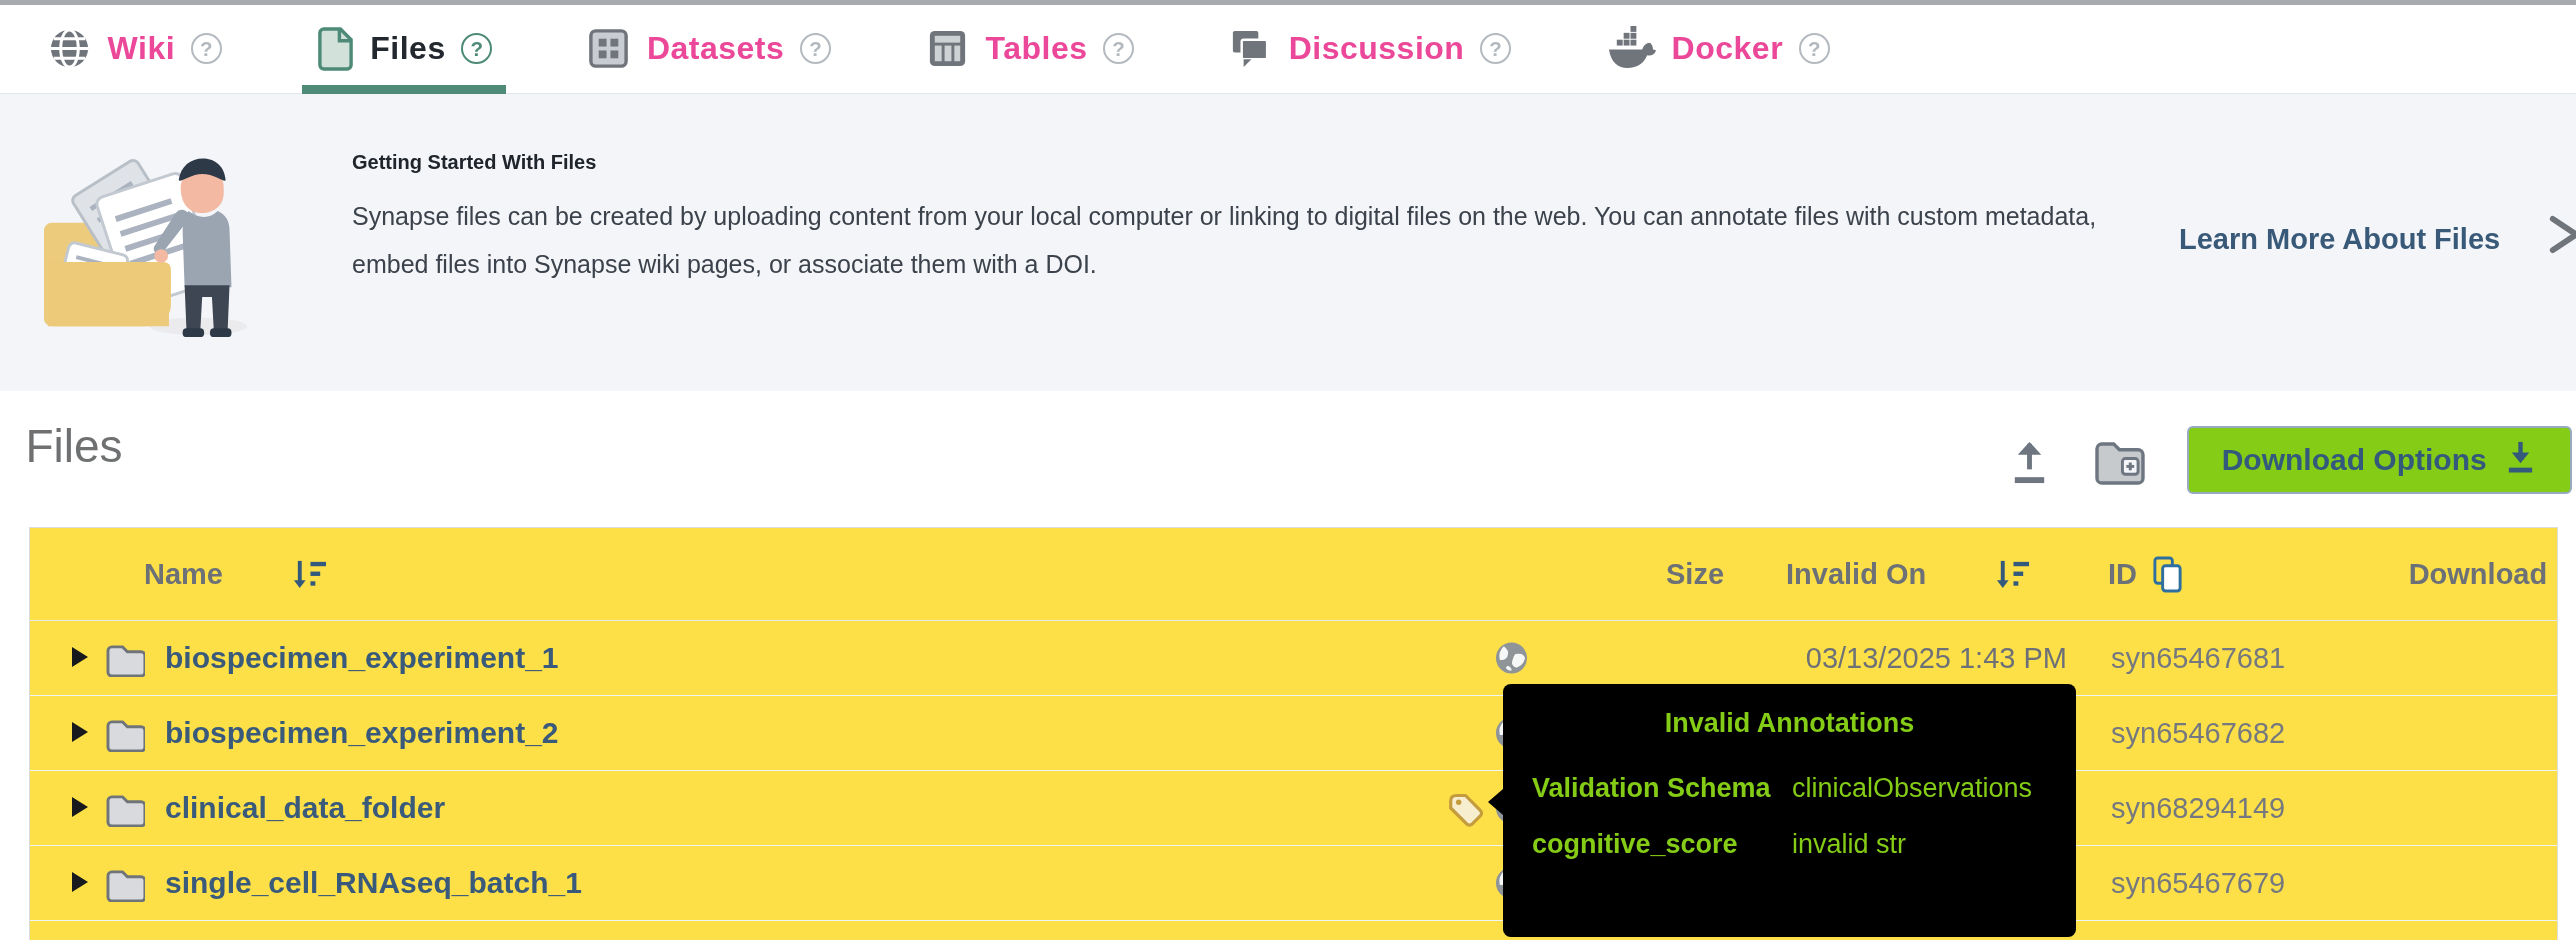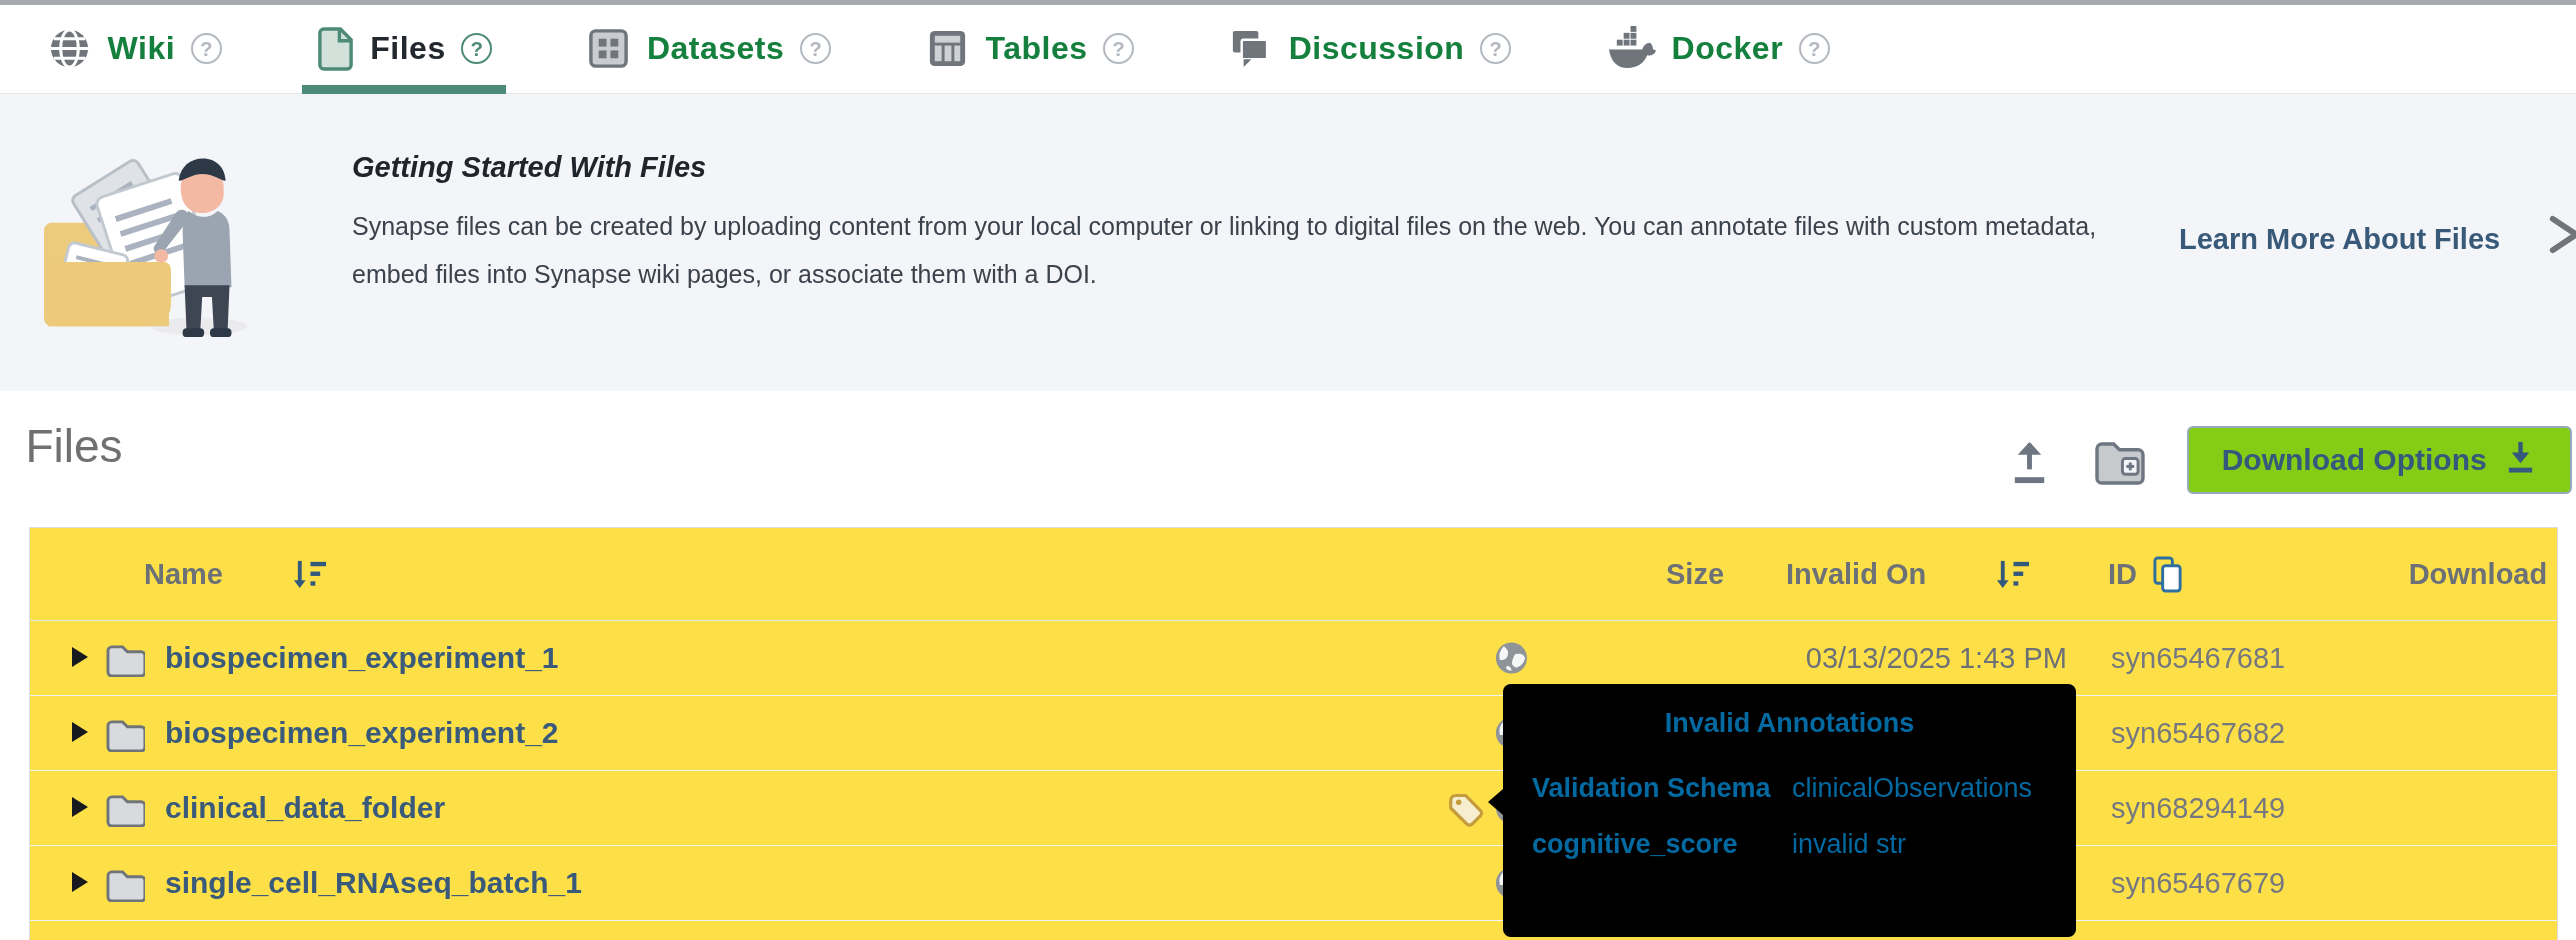--- a/index.html
+++ b/index.html
@@ -6,33 +6,33 @@
   body{font-family:"Liberation Sans",sans-serif;background:#fff;}
   #canvas{position:relative;width:2576px;height:941px;overflow:hidden;background:#fff;}
 
   
   .top-strip{position:absolute;top:0;left:0;width:100%;height:4.9px;background:#a7abaf;}
 
   
   .tabbar{position:absolute;top:4.9px;left:0;width:100%;height:89px;background:#fff;
     border-bottom:1px solid #e4e7ea;display:flex;align-items:center;padding-left:47px;box-sizing:border-box;gap:94px;}
   .tab{position:relative;display:flex;align-items:center;gap:15.6px;height:100%;cursor:pointer;}
-  .tab .tab-label{font-size:32px;font-weight:bold;color:#15803d;letter-spacing:0.5px;}
+  .tab .tab-label{font-size:32px;font-weight:bold;color:#ec4899;letter-spacing:0.5px;}
   .tab.active .tab-label{color:#23272E;}
   .tab .tab-icon{display:flex;align-items:center;}
   .tab .help-badge{width:31px;height:31px;border:2.9px solid #b3b9bf;border-radius:50%;color:#b3b9bf;
     font-size:20.5px;font-weight:bold;display:flex;align-items:center;justify-content:center;box-sizing:border-box;}
   .tab.active .help-badge{border-color:#4D8A78;color:#4D8A78;}
   .tab.active::after{content:"";position:absolute;left:-13.7px;right:-13.7px;bottom:-1px;height:8.8px;background:#4D8A78;}
 
   
   .banner{position:absolute;top:94px;left:0;width:100%;height:297px;background:#f3f5f8;}
   .illustration{position:absolute;left:34px;top:39px;}
   .banner-text{position:absolute;left:352px;top:57px;width:1799px;}
-  .banner-title{font-size:29px;font-weight:bold;color:#20252c;font-style:italic;}
+  .banner-title{font-size:20px;font-weight:bold;color:#20252c;}
   .banner-desc{margin-top:17.6px;font-size:25px;line-height:48px;color:#3b424b;width:1790px;}
   .learn-link{position:absolute;left:2179px;top:129px;font-size:29px;font-weight:bold;color:#395979;cursor:pointer;white-space:nowrap;}
   .banner-next{position:absolute;left:2543px;top:117px;cursor:pointer;}
 
   
   .files-heading{position:absolute;left:25.4px;top:419px;font-size:46px;color:#6e7071;}
   .icon-btn{position:absolute;background:none;border:none;padding:0;cursor:pointer;line-height:0;}
   .upload-btn{left:2005px;top:436px;}
   .newfolder-btn{left:2093px;top:440px;}
   .download-btn{position:absolute;left:2187px;top:426px;width:385px;height:68px;background:#84cc16;
@@ -57,21 +57,21 @@
     border-top:10.8px solid transparent;border-bottom:10.8px solid transparent;cursor:pointer;}
   .row-folder{position:absolute;left:74px;top:20.5px;line-height:0;}
   .row-name{position:absolute;left:135px;top:50%;transform:translateY(-50%);font-size:30px;font-weight:bold;color:#3a5a7c;cursor:pointer;white-space:nowrap;}
   .row-badges{position:absolute;left:1415px;top:50%;transform:translateY(-50%);display:flex;align-items:center;gap:7.8px;}
   .row-modified{position:absolute;right:490px;top:50%;transform:translateY(-50%);font-size:29px;color:#6d7177;white-space:nowrap;}
   .row-id{position:absolute;left:2081px;top:50%;transform:translateY(-50%);font-size:29px;color:#75797f;white-space:nowrap;}
   .badge{line-height:0;cursor:pointer;}
 
   
   .tooltip{position:absolute;left:1503px;top:684px;width:573px;height:253px;background:#000;border-radius:7.8px;
-    color:#0369a1;box-sizing:border-box;z-index:20;}
+    color:#84cc16;box-sizing:border-box;z-index:20;}
   .tooltip::before{content:"";position:absolute;left:-14.7px;top:105px;width:0;height:0;
     border-top:13.7px solid transparent;border-bottom:13.7px solid transparent;border-right:15.6px solid #000;}
   .tooltip-title{margin-top:23.5px;text-align:center;font-size:27px;font-weight:bold;}
   .tooltip-rows{margin-top:21.5px;padding:0 29px;}
   .tooltip-row{display:grid;grid-template-columns:260px auto;align-items:center;height:56px;font-size:27px;}
   .tooltip-row .tl{font-weight:bold;}
 </style>
 </head>
 <body>
 

